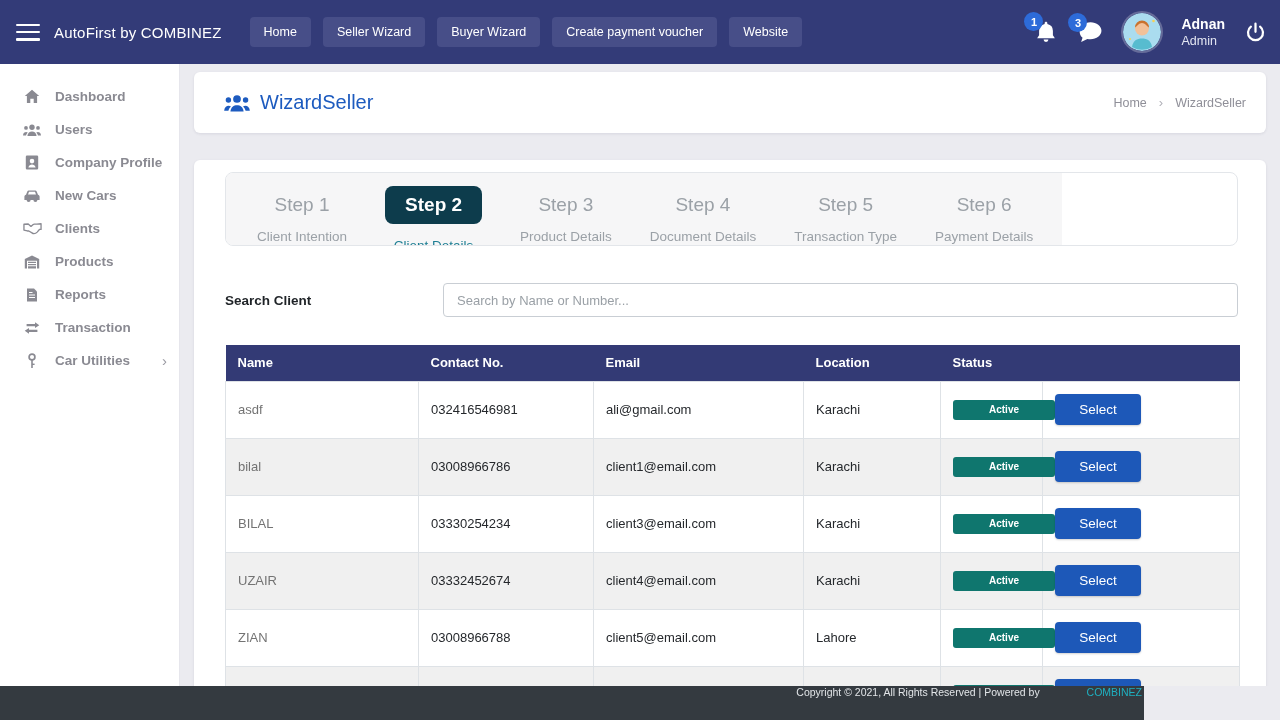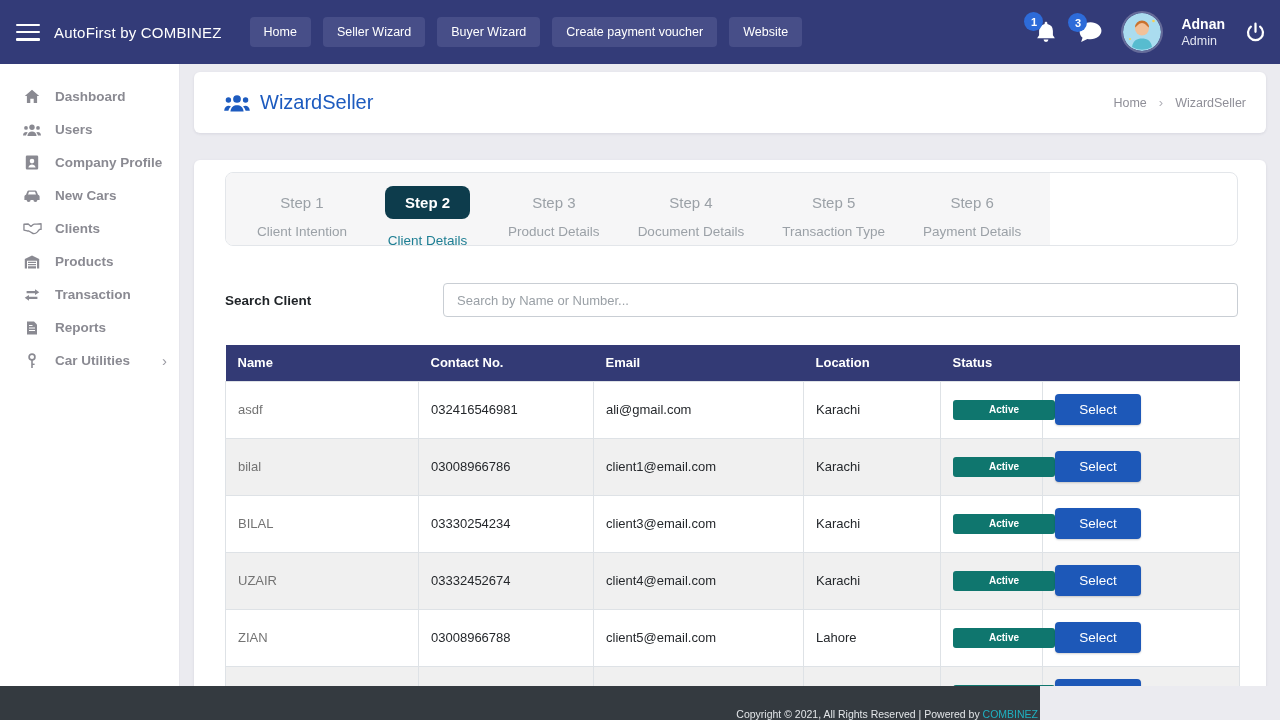--- a/index.html
+++ b/index.html
@@ -50,21 +50,21 @@
 
   .content-card { margin:27px 14px 0 14px; height:620px; background:#fff;
     border-radius:6px 6px 0 0; box-shadow:0 1px 3px rgba(40,40,80,.10);
     padding:12px 28px 0 31px; }
 
   
   .steps-box { border:1px solid #e3e6ea; border-radius:8px; height:74px; overflow:hidden; }
   .steps-strip { display:inline-flex; align-items:flex-start; height:100%;
     background:#f6f6f7; padding:13px 10px 0 12px; }
   .step { display:flex; flex-direction:column; align-items:center; padding:0 19px; cursor:pointer; }
-  .step-title { font-size:15px; color:#9ba1a7; padding-top:8px; margin-bottom:13px; }
+  .step-title { font-size:19px; color:#9ba1a7; padding-top:8px; margin-bottom:13px; }
   .step.active .step-title { background:#0d3c4c; color:#fff; font-weight:bold;
     padding:8px 20px; border-radius:8px; margin-bottom:14px; }
   .step-sub { font-size:13.5px; color:#9ba1a7; white-space:nowrap; }
   .step.active .step-sub { color:#1d7e93; }
 
   
   .search-row { margin-top:37px; display:flex; align-items:center; }
   .search-label { flex:0 0 218px; font-size:13.5px; font-weight:bold; color:#1f2327; }
   .search-input { flex:1; height:34px; border:1px solid #c9ced4; border-radius:4px;
     padding:0 13px; font-size:13px; color:#333; font-family:inherit; outline:none; }
@@ -78,23 +78,23 @@
     padding:0 12px; height:57px; vertical-align:middle; background:#fff; }
   .client-table tr.striped td { background:#f0f0f0; }
   .name-link { color:#737373; text-decoration:none; cursor:pointer; }
   .badge-active { display:inline-block; width:102px; text-align:center; padding:4.5px 0;
     background:#0f766e; color:#fff; font-size:10px; font-weight:bold; border-radius:3px; }
   .select-btn { width:86px; padding:8px 0; background:#1d58b8; color:#fff; border:none;
     border-radius:4px; font-size:13.5px; font-family:inherit; cursor:pointer;
     box-shadow:0 1px 2px rgba(0,0,0,.18); }
 
   
-  .footer { position:absolute; left:0; bottom:0; width:1040px; height:34px; background:#343a40;
-    display:flex; align-items:flex-end; justify-content:flex-end; padding-right:2px;
-    font-size:10.5px; color:#e2e5e8; z-index:40; white-space:pre; }
+  .footer { position:absolute; left:0; bottom:0; width:1144px; height:34px; background:#343a40;
+    display:flex; align-items:flex-start; justify-content:flex-end; padding-right:2px;
+    font-size:10.5px; color:#e2e5e8; z-index:40; white-space:pre;gap:44px; }
   .footer .f-brand { color:#1fb0c0; }
 </style>
 </head>
 <body>
 
 <div class="navbar">
   <div class="hamburger">
     <span></span>
       <span></span>
       <span></span>
@@ -194,34 +194,34 @@
     <span class="s-ico">
       <svg width="16" height="14" viewBox="0 0 16 14" fill="#8a8a92">
         <path d="M8 .6 15.2 4v9.6H13V5.8H3v7.8H.8V4z"></path>
         <path d="M4 6.8h8V8H4zM4 9h8v1.2H4zM4 11.2h8v2.4H4z"></path>
       </svg>
     </span>
     <span class="s-label">Products</span>
   </div>
   <div class="side-item">
     <span class="s-ico">
-      <svg width="16" height="12" viewBox="0 0 16 12" fill="#8a8a92">
-        <path d="M11 .3 15.3 3.2 11 6.1V4.3H2.6V2.1H11zM5 5.9.7 8.8 5 11.7V9.9h8.4V7.7H5z"></path>
-      </svg>
-    </span>
-    <span class="s-label">Transaction</span>
-  </div>
-  <div class="side-item">
-    <span class="s-ico">
       <svg width="12" height="14" viewBox="0 0 12 14" fill="#8a8a92">
         <path d="M1 .4h7l3 3v10.2H1z"></path>
         <path d="M3 4h3.5v1H3zM3 6.5h6v1H3zM3 9h6v1H3z" fill="#fff"></path>
       </svg>
     </span>
     <span class="s-label">Reports</span>
+  </div>
+  <div class="side-item">
+    <span class="s-ico">
+      <svg width="16" height="12" viewBox="0 0 16 12" fill="#8a8a92">
+        <path d="M11 .3 15.3 3.2 11 6.1V4.3H2.6V2.1H11zM5 5.9.7 8.8 5 11.7V9.9h8.4V7.7H5z"></path>
+      </svg>
+    </span>
+    <span class="s-label">Transaction</span>
   </div>
   <div class="side-item">
     <span class="s-ico">
       <svg width="10" height="16" viewBox="0 0 10 16">
         <circle cx="5" cy="4" r="2.9" fill="none" stroke="#8a8a92" stroke-width="1.7"></circle>
         <path d="M4.2 6.8h1.6V15H4.2z" fill="#8a8a92"></path>
         <path d="M5 10.6h2.6V12H5z" fill="#8a8a92"></path>
       </svg>
     </span>
     <span class="s-label">Car Utilities</span>

